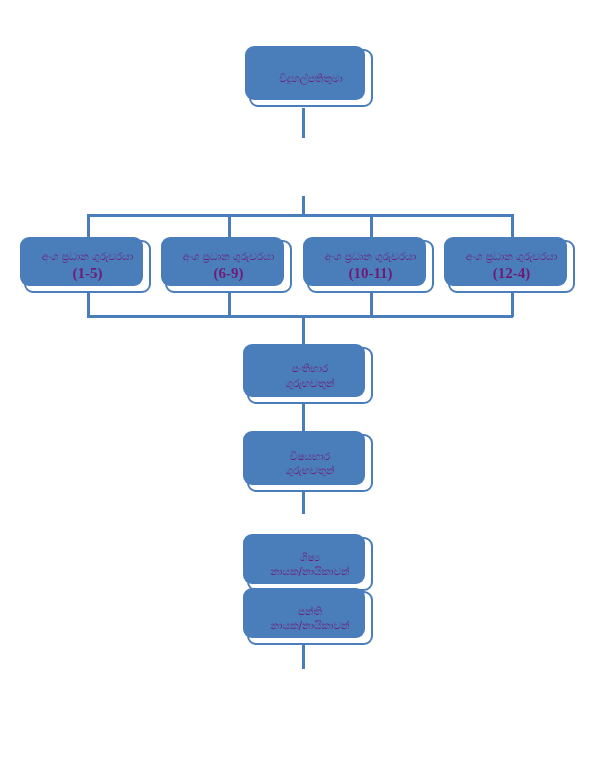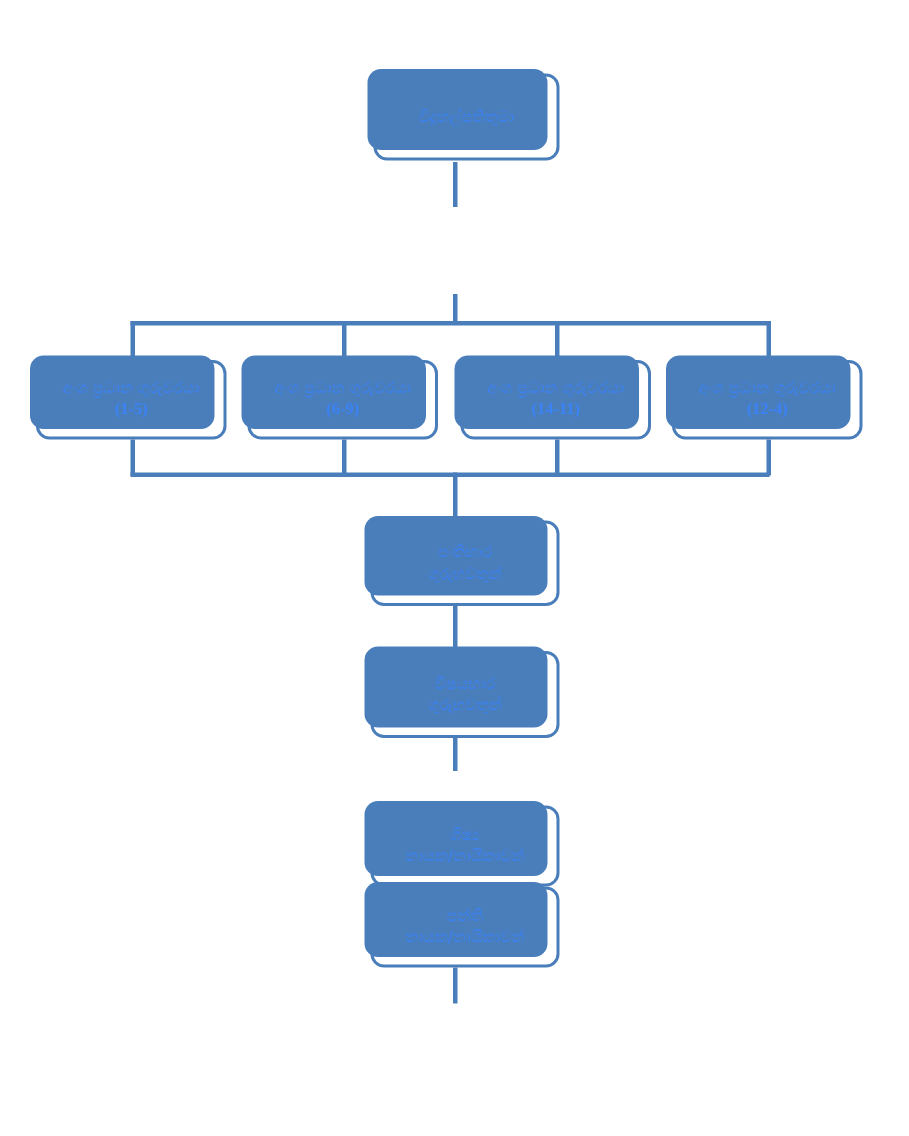--- a/index.html
+++ b/index.html
@@ -26,21 +26,21 @@
   .node {
     position: absolute;
     box-sizing: border-box;
     background: #ffffff;
     border: 2px solid #4a7ebb;
     border-radius: 9px;
     display: flex;
     align-items: center;
     justify-content: center;
     text-align: center;
-    color: #3b82f6;
+    color: #701a75;
     z-index: 3;
   }
   
   .node::before {
     content: "";
     position: absolute;
     left: -6px;
     top: -5px;
     right: 6px;
     bottom: 5px;
@@ -53,21 +53,21 @@
     line-height: 1.35;
     padding: 0 6px;
     white-space: pre-line;
   }
 
   .lbl-sinhala {
     font-size: 10.5px;
   }
   .lbl-range {
     font-family: "Liberation Serif", "DejaVu Serif", serif;
-    font-size: 11px;
+    font-size: 15px;
     font-weight: bold;
   }
 
   .connector {
     position: absolute;
     background: #4a7ebb;
     z-index: 1;
   }
   .connector.v { width: 3px; }
   .connector.h { height: 3px; }
@@ -110,21 +110,21 @@
     <div class="node-label lbl-range">(1-5)</div>
   </div>
 
   <div class="node" style="left:165px; top:240px; width:127px; height:53px; flex-direction:column;">
     <div class="node-label lbl-sinhala">අංශ ප්‍රධාන ගුරුවරයා</div>
     <div class="node-label lbl-range">(6-9)</div>
   </div>
 
   <div class="node" style="left:307px; top:240px; width:127px; height:53px; flex-direction:column;">
     <div class="node-label lbl-sinhala">අංශ ප්‍රධාන ගුරුවරයා</div>
-    <div class="node-label lbl-range">(14-11)</div>
+    <div class="node-label lbl-range">(10-11)</div>
   </div>
 
   <div class="node" style="left:448px; top:240px; width:127px; height:53px; flex-direction:column;">
     <div class="node-label lbl-sinhala">අංශ ප්‍රධාන ගුරුවරයා</div>
     <div class="node-label lbl-range">(12-4)</div>
   </div>
 
   <div class="node" style="left:247px; top:347px; width:126px; height:57px;">
     <div class="node-label lbl-sinhala">පංතිභාර
 ගුරුභවතුන්</div>

